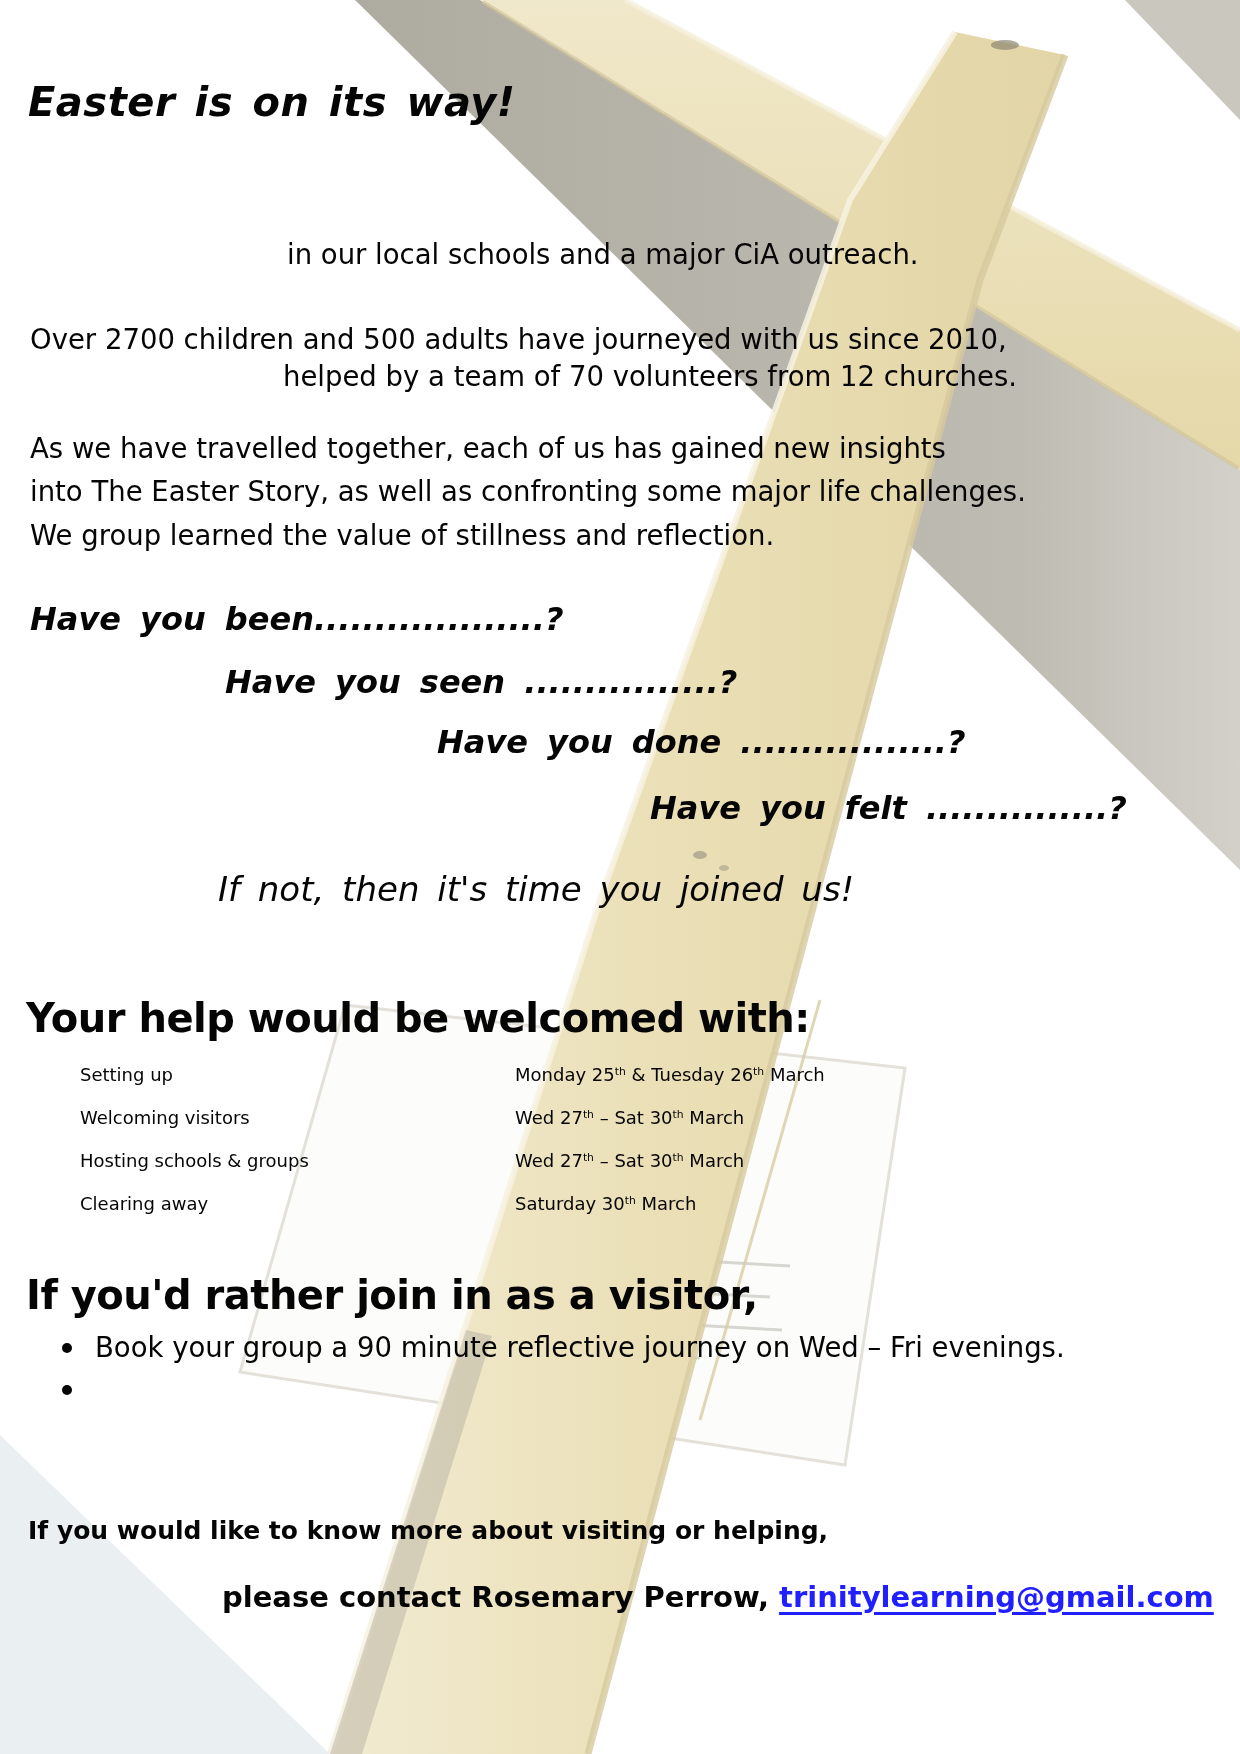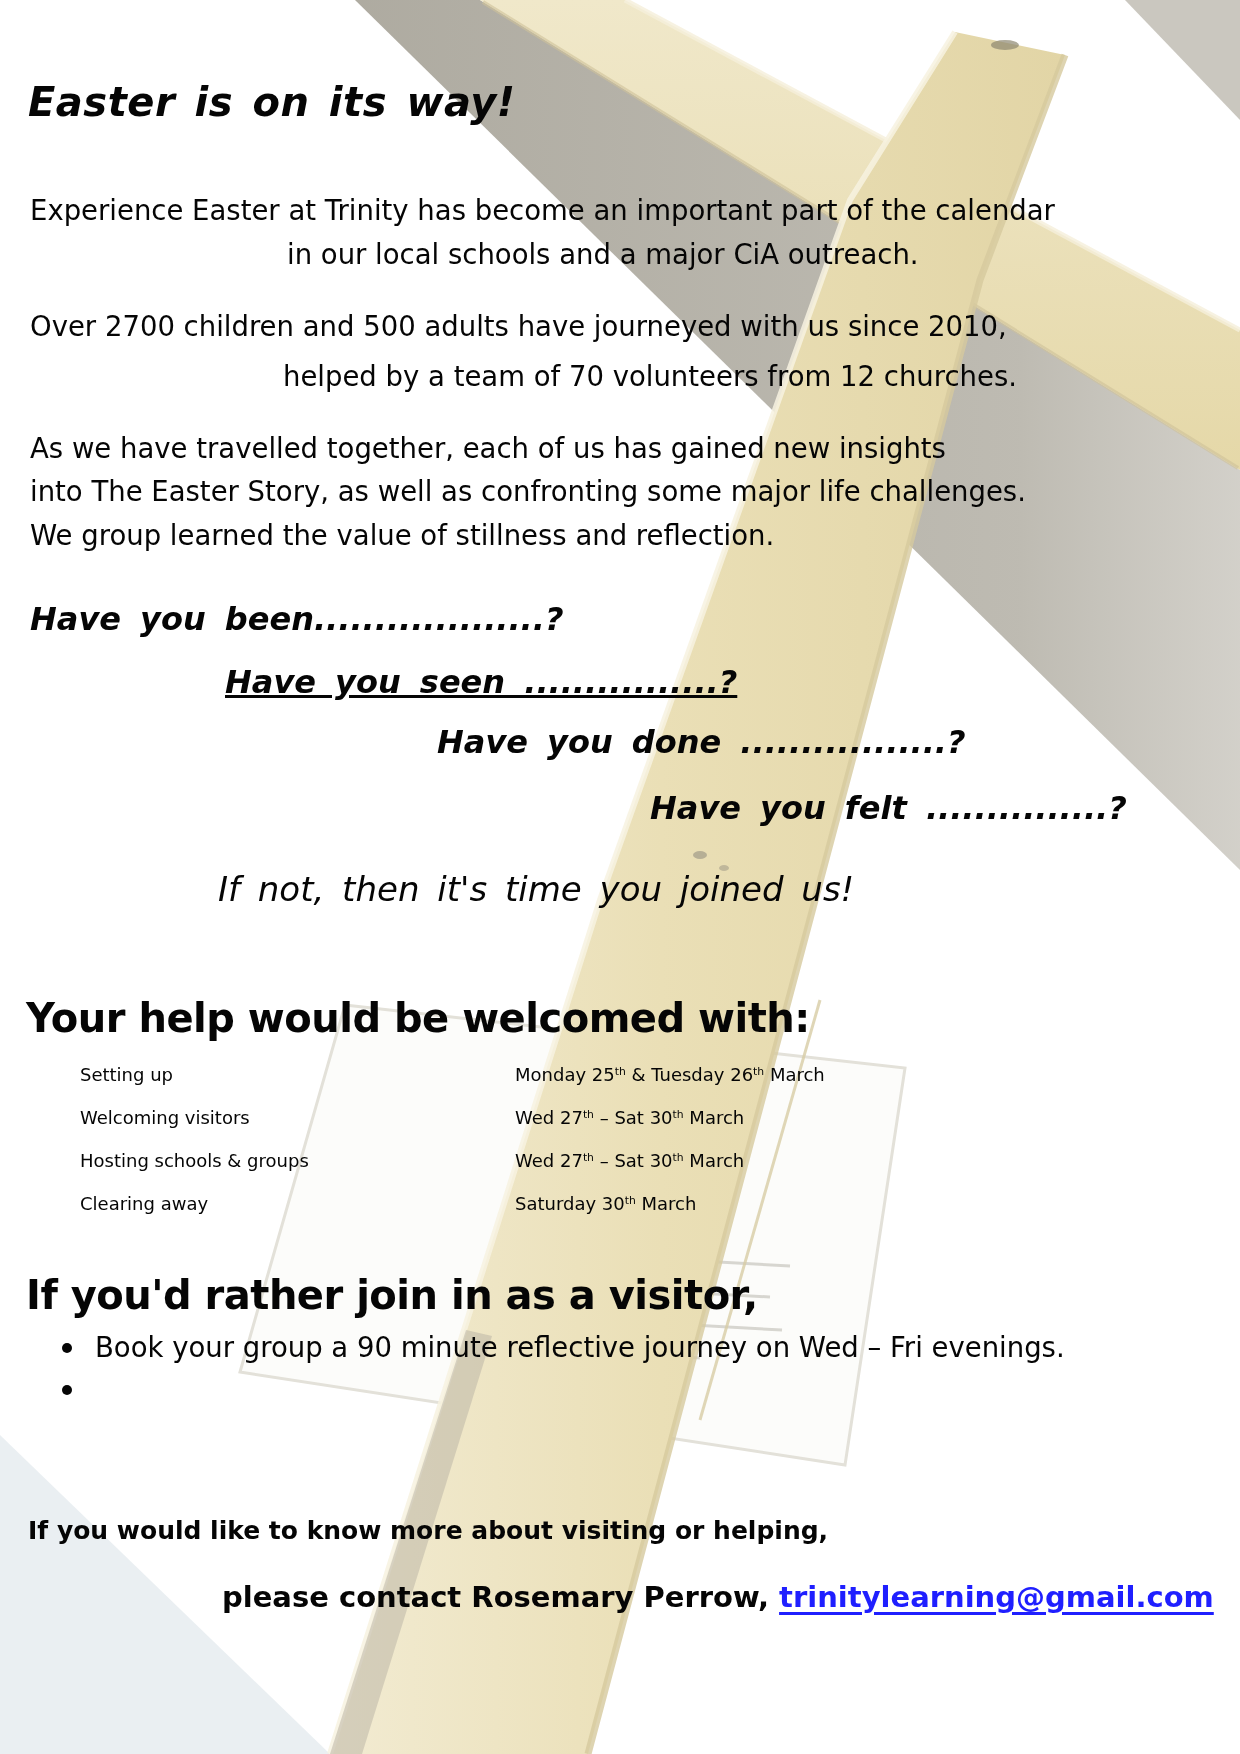--- a/index.html
+++ b/index.html
@@ -76,32 +76,31 @@
     <polyline points="1065,55 980,280 588,1754" fill="none" stroke="#d6c99e" stroke-width="7" opacity="0.8"></polyline>
     <polygon points="466,1330 492,1336 362,1754 330,1754" fill="#b7b2a4" opacity="0.5"></polygon>
     <ellipse cx="1005" cy="45" rx="14" ry="5" fill="#8d8870" opacity="0.7"></ellipse>
     <ellipse cx="700" cy="855" rx="7" ry="4" fill="#8d897c" opacity="0.55"></ellipse>
     <ellipse cx="724" cy="868" rx="5" ry="3" fill="#8d897c" opacity="0.45"></ellipse>
     <line x1="820" y1="1000" x2="700" y2="1420" stroke="#d8cda6" stroke-width="3" opacity="0.8"></line>
   </svg>
 
   <div class="abs title" style="left:28px;top:62px;">Easter is on its way!</div>
 
-  <div class="abs body-text" style="left:30px;top:178px;">Experience Easter at Trinity has become an important part of the calendar</div>
   <div class="abs body-text" style="left:287px;top:222px;">in our local schools and a major CiA outreach.</div>
 
-  <div class="abs body-text" style="left:30px;top:294px;">Over 2700 children and 500 adults have journeyed with us since 2010,</div>
+  <div class="abs body-text" style="left:30px;top:307px;">Over 2700 children and 500 adults have journeyed with us since 2010,</div>
   <div class="abs body-text" style="left:283px;top:344px;">helped by a team of 70 volunteers from 12 churches.</div>
 
   <div class="abs body-text" style="left:30px;top:416px;">As we have travelled together, each of us has gained new insights</div>
   <div class="abs body-text" style="left:30px;top:459px;">into The Easter Story, as well as confronting some major life challenges.</div>
   <div class="abs body-text" style="left:30px;top:503px;">We group learned the value of stillness and reflection.</div>
 
   <div class="abs question" style="left:30px;top:584px;">Have you been...................?</div>
-  <div class="abs question" style="left:225px;top:647px;text-decoration:underline;">Have you seen  ................?</div>
+  <div class="abs question" style="left:225px;top:647px;">Have you seen  ................?</div>
   <div class="abs question" style="left:437px;top:707px;">Have you done  .................?</div>
   <div class="abs question" style="left:650px;top:773px;">Have you felt  ...............?</div>
 
   <div class="abs cta" style="left:218px;top:853px;">If not, then it's time you joined us!</div>
 
   <div class="abs section-heading" style="left:26px;top:978px;">Your help would be welcomed with:</div>
   <div class="abs" style="left:80px;top:1048px;width:1150px;">
       <div class="trow">
         <span class="tlabel">Setting up</span>
         <span class="tdate">Monday 25<sup>th</sup> &amp; Tuesday 26<sup>th</sup> March</span>

